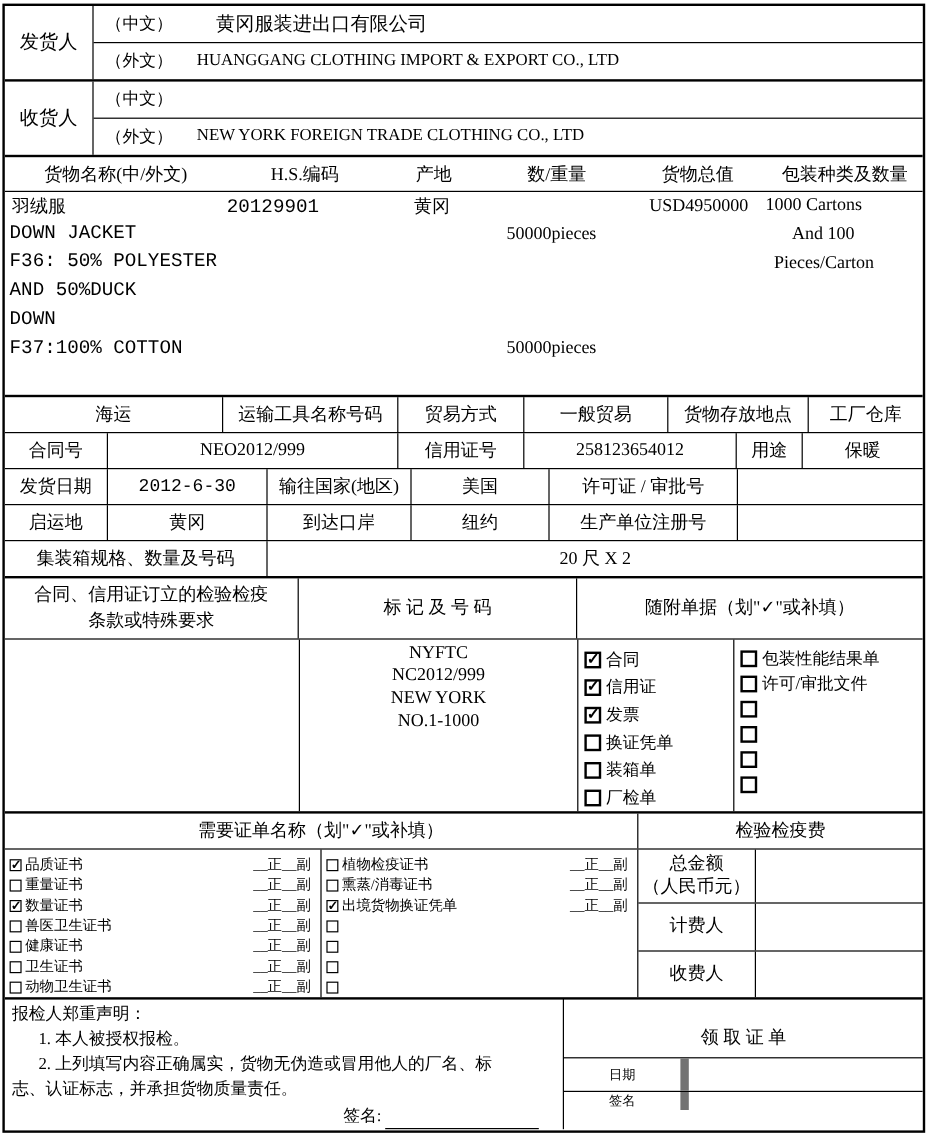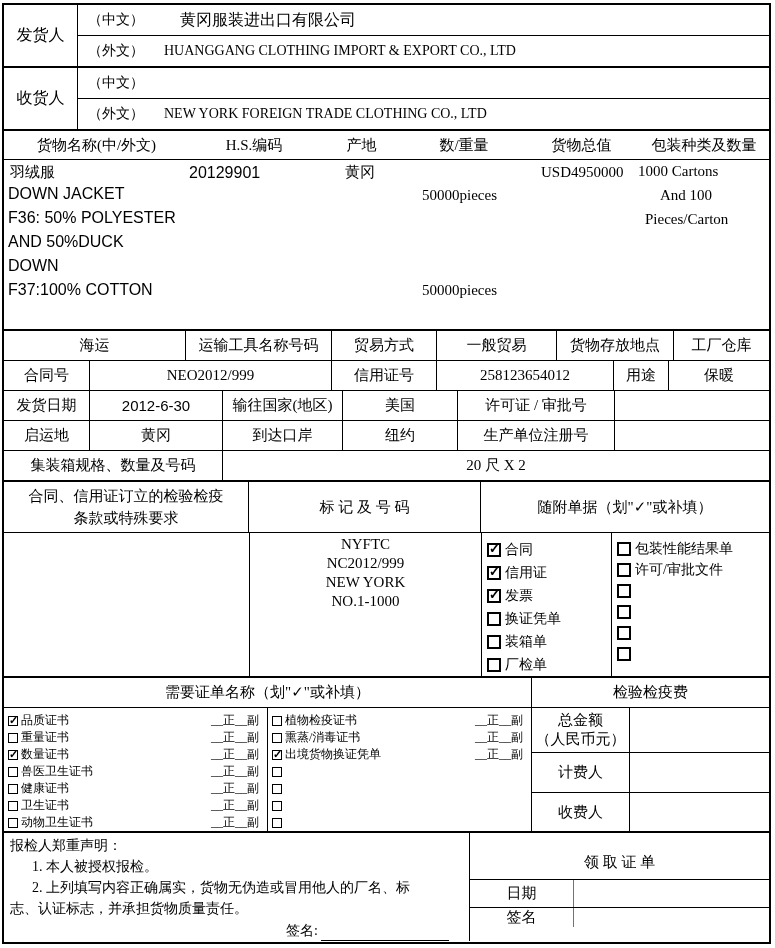--- a/index.html
+++ b/index.html
@@ -1,20 +1,20 @@
 <!DOCTYPE html>
 <html><head>
 <meta charset="utf-8">
 <style>
   html,body{margin:0;padding:0;background:#fff;}
   body{width:775px;height:948px;position:relative;color:#000;
        font-family:"Liberation Serif","DejaVu Serif",serif;}
   .form{position:absolute;left:2px;top:3px;width:769px;height:941px;
         border:2px solid #000;box-sizing:border-box;overflow:hidden;background:#fff;}
-  .sans{font-family:Liberation Sans, sans-serif;}
+  .sans{font-family:Liberation Mono, monospace;}
   
   .party{height:63px;border-bottom:2px solid #000;display:flex;box-sizing:border-box;}
   .party-label{width:74px;border-right:1px solid #000;display:flex;align-items:center;
                justify-content:center;font-size:16px;box-sizing:border-box;}
   .party-rows{flex:1;display:flex;flex-direction:column;}
   .prow{height:30px;display:flex;align-items:center;padding-left:10px;box-sizing:border-box;}
   .prow.first{height:31px;border-bottom:1px solid #000;}
   .lang{font-size:14px;}
   .pval{margin-left:36px;font-size:16px;}
   .pval.en{font-size:14px;margin-left:20px;}
@@ -70,22 +70,22 @@
   .decl{width:466px;border-right:1px solid #000;padding:3px 6px 0 6px;font-size:14px;
         line-height:21px;box-sizing:border-box;}
   .indent{text-indent:22px;}
   .signline{margin-left:276px;margin-top:1px;}
   .uline{display:inline-block;width:128px;border-bottom:1px solid #000;height:13px;vertical-align:bottom;}
   .pickup{flex:1;display:flex;flex-direction:column;}
   .pickup-h{height:35px;border-bottom:1px solid #000;display:flex;align-items:center;
             justify-content:center;font-size:15px;box-sizing:border-box;}
   .pkrow{display:flex;border-bottom:1px solid #000;height:28px;box-sizing:border-box;}
   .pkrow.lastp{border-bottom:none;flex:1;}
-  .pklabel{width:104px;border-right:1px solid #737373;display:flex;align-items:center;
-           justify-content:center;font-size:15px;box-sizing:border-box;}
+  .pklabel{width:104px;border-right:7px solid #737373;display:flex;align-items:center;
+           justify-content:center;font-size:11px;box-sizing:border-box;}
   .pkval{flex:1;}
 </style>
 </head>
 <body>
 
 <div class="form">
 
   <div class="party">
     <div class="party-label">发货人</div>
     <div class="party-rows">

